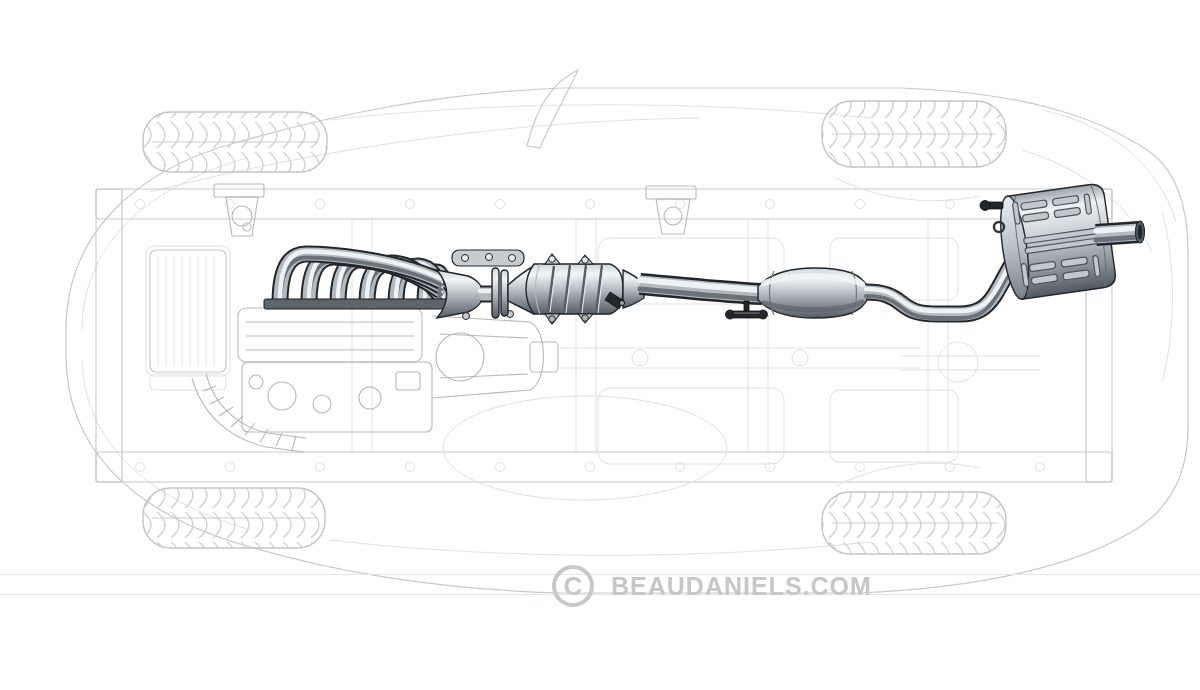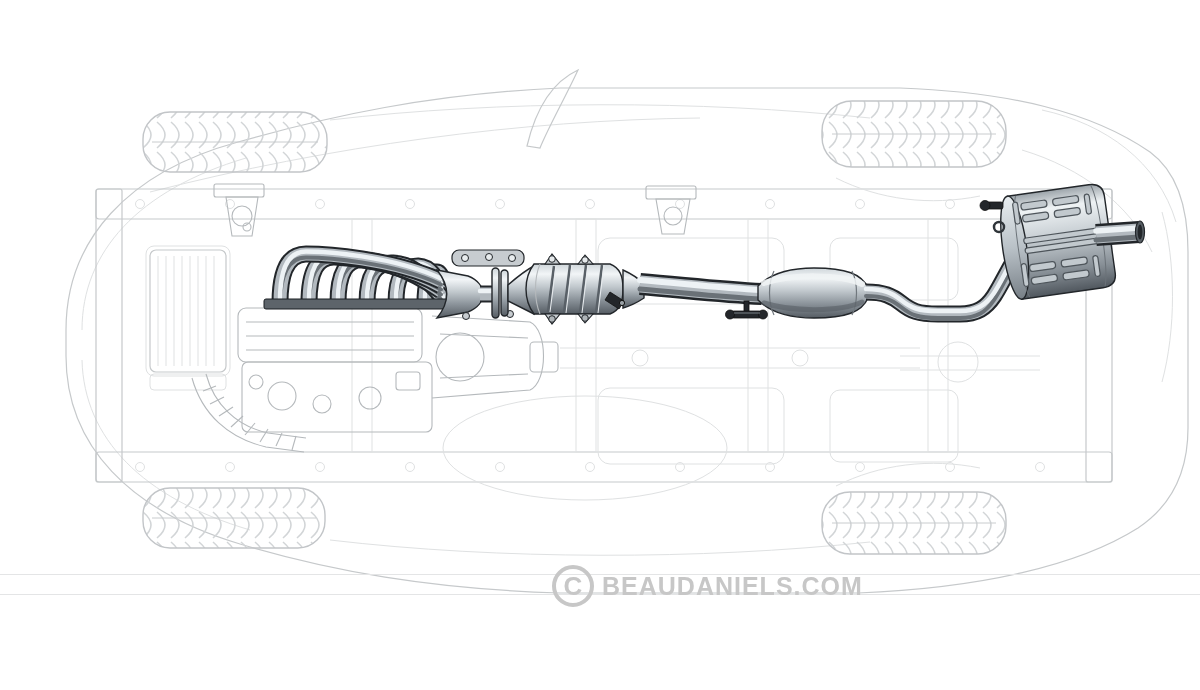--- a/index.html
+++ b/index.html
@@ -8,21 +8,21 @@
     --watermark:#c7c7c7; --rule:#e4e5e6;
   }
   html,body{margin:0;padding:0;background:#888;font-family:"Liberation Sans",sans-serif;}
   .canvas{position:relative;width:1200px;height:690px;background:var(--background);overflow:hidden;margin:0 auto;}
   .canvas svg{position:absolute;left:0;top:0;}
   .rule{position:absolute;left:0;width:1200px;height:1px;background:var(--rule);z-index:2;}
   .rule.r1{top:574px;} .rule.r2{top:594px;}
   .watermark{position:absolute;left:552px;top:565px;z-index:3;display:flex;align-items:center;color:var(--watermark);}
   .wm-circle{width:34px;height:34px;border:4.5px solid var(--watermark);border-radius:50%;
     display:flex;align-items:center;justify-content:center;font-weight:bold;font-size:26px;line-height:1;}
-  .wm-text{margin-left:8px;font-weight:bold;font-size:25px;letter-spacing:1px;}
+  .wm-text{margin-left:17px;font-weight:bold;font-size:25px;letter-spacing:1px;}
   
   .ghost{fill:none;stroke:var(--ghost);stroke-width:1.2;}
   .ghost-f{fill:none;stroke:var(--ghost-faint);stroke-width:1;}
   .ghost-d{fill:none;stroke:var(--ghost-dark);stroke-width:1.1;}
   
   .t-out{fill:none;stroke:var(--outline);}
   .t-mid{fill:none;stroke:var(--metal-mid);}
   .t-sh{fill:none;stroke:var(--metal-deep);stroke-linecap:round;}
   .t-hi{fill:none;stroke:var(--metal-light);stroke-linecap:round;}
   .metal{stroke:var(--outline);stroke-width:1.4;}

